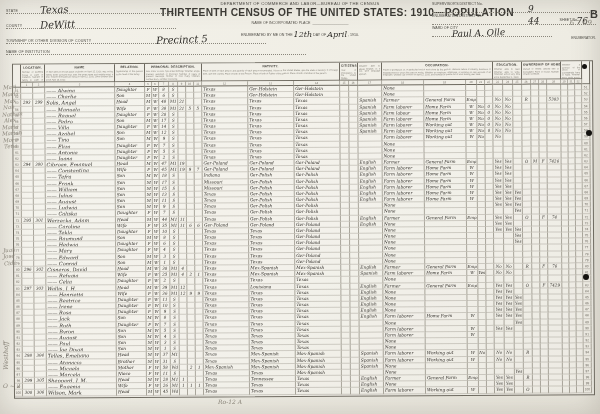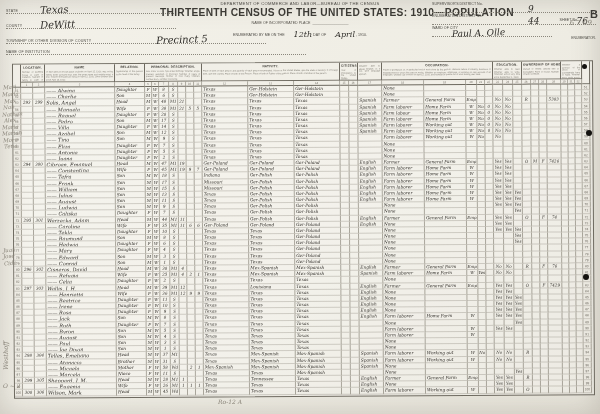--- a/index.html
+++ b/index.html
@@ -19,21 +19,21 @@
   .pr{color:#4c4a44;}
   .hdr-left{position:absolute;left:6px;top:2px;width:170px;font-size:3.6px;color:#55524b;}
   .hdr-left .line{border-bottom:1px dotted #8b877c;margin-bottom:3px;position:relative;height:11px;white-space:nowrap;}
   .hdr-left .lbl{position:absolute;left:0;bottom:0;letter-spacing:.2px;}
   .hdr-left .val{position:absolute;left:34px;bottom:-2px;font-size:10px;transform:rotate(-2deg);}
   .hdr-center{position:absolute;left:160px;top:1px;width:280px;text-align:center;}
   .dept{font-size:4.2px;letter-spacing:.3px;color:#4c4a44;}
   .title{font-size:10.2px;font-weight:bold;letter-spacing:.3px;color:#3c3a35;margin-top:1px;white-space:nowrap;}
   .incorp{font-size:3.6px;color:#55524b;margin-top:3px;}
   .enumline{font-size:3.6px;color:#55524b;margin-top:4px;position:relative;}
-  .enumline .d{font-size:8px;position:relative;top:1px;margin-left:8px;}
+  .enumline .d{font-size:8px;position:relative;top:1px;}
   .hdr-right{position:absolute;left:432px;top:2px;width:164px;font-size:3.6px;color:#55524b;}
   .hr-row{position:relative;height:10px;border-bottom:1px dotted #8b877c;margin-bottom:1px;white-space:nowrap;}
   .hr-row .v{position:absolute;font-size:9px;bottom:-2px;}
   .sheet-b{position:absolute;right:-2px;top:6px;font-size:11px;font-weight:bold;color:#3c3a35;}
   .sig{position:absolute;left:20px;top:26px;font-size:9px;transform:rotate(-2deg);white-space:nowrap;}
   .enum-lbl{position:absolute;right:0;top:34px;font-size:3.4px;}
   .pencil-num{position:absolute;right:4px;top:17px;font-size:7px;}
   
   .sheet{
     position:absolute;left:13px;top:62px;width:579px;height:333px;

